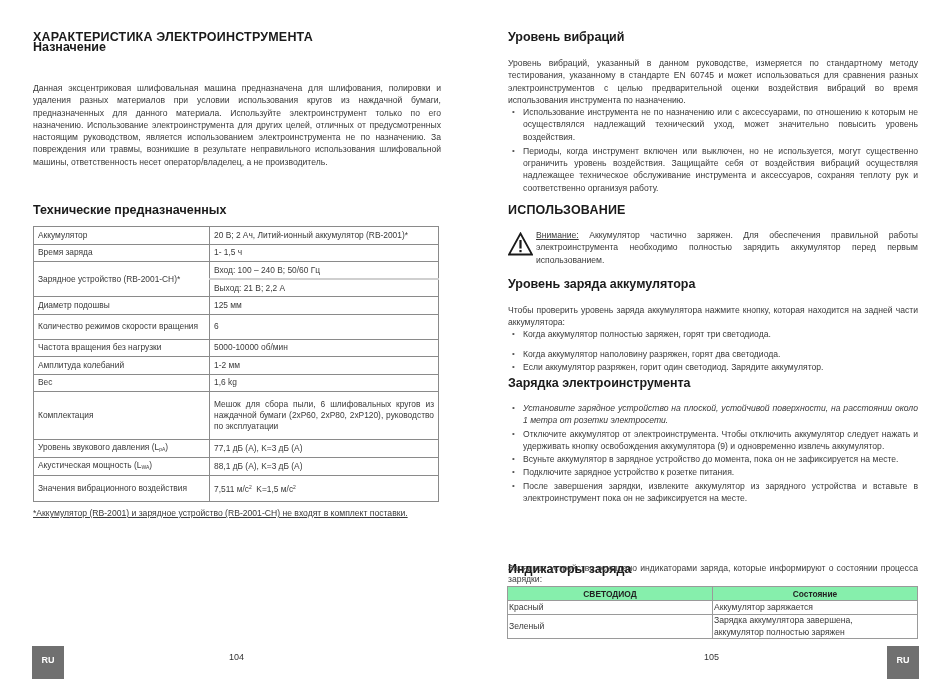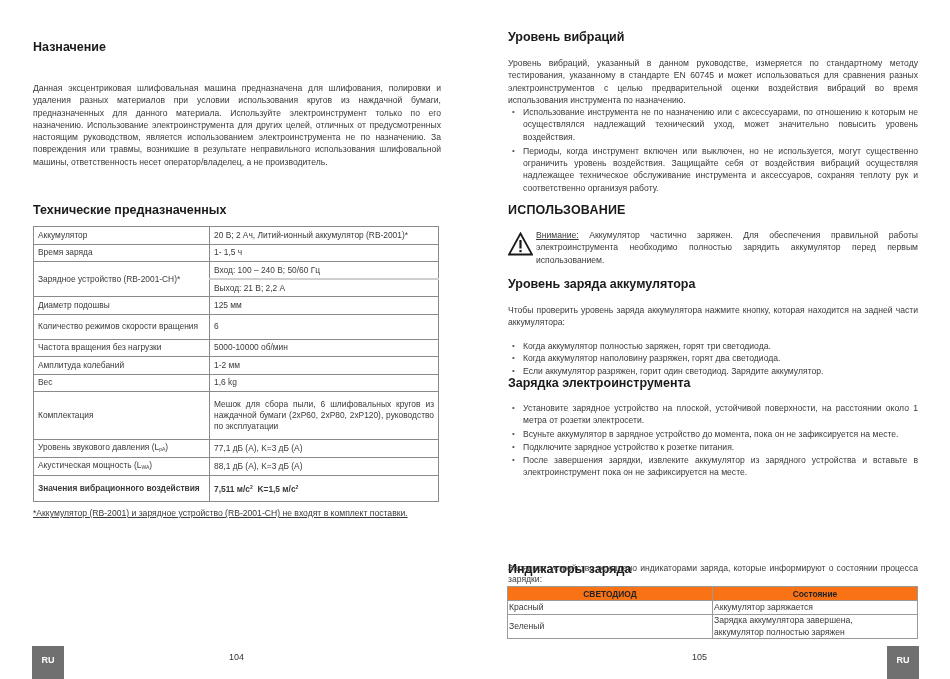--- a/index.html
+++ b/index.html
@@ -26,38 +26,39 @@
     table.spec td.k { width: 176px; }
     table.spec td.v { text-align: left; }
     table.spec td.v.justify { text-align: justify; }
     table.spec tr { height: 17.5px; }
     table.spec sub { font-size: 5px; vertical-align: -1px; }
     table.spec sup { font-size: 5px; vertical-align: 3px; }
     table.spec .gap td.v { border-top: 2px solid #cfcfcf; }
 
     
     table.ind { position: absolute; left: 507px; top: 586px; width: 411px; border-collapse: collapse; font-size: 8.6px; color: #3a3a3a; }
-    table.ind th { background: #f97316; border: 1px solid #9a9a9a; font-weight: bold; font-size: 8.4px; height: 14px; color: #222; }
+    table.ind th { background: #86efac; border: 1px solid #9a9a9a; font-weight: bold; font-size: 8.4px; height: 14px; color: #222; }
     table.ind td { border: 1px solid #9a9a9a; padding: 0 1px; line-height: 11.5px; }
     table.ind td.c1 { width: 205px; }
 
     .footnote { position: absolute; left: 33px; top: 507px; width: 408px; font-size: 8.6px; line-height: 12.3px; color: #3a3a3a; text-align: justify; text-decoration: underline; }
 
     .ru-tab { position: absolute; top: 646px; width: 32px; height: 33px; background: #707070; color: #ffffff; font-weight: bold; font-size: 9px; text-align: center; padding-top: 9px; }
     .page-num { position: absolute; top: 652px; font-size: 9px; color: #333; }
 
     .warn { position: absolute; left: 508px; top: 229px; width: 410px; }
     .warn-icon { position: absolute; left: 0; top: 3px; width: 25px; height: 24px; }
     .warn-text { position: absolute; left: 28px; top: 0; width: 382px; font-size: 8.6px; line-height: 12.3px; color: #3a3a3a; text-align: justify; }
     .warn-text .u { text-decoration: underline; }
   </style>
 </head>
 <body>
 
 <div class="page page-left">
+  <div class="h1" style="left:33px; top:30px;">ХАРАКТЕРИСТИКА ЭЛЕКТРОИНСТРУМЕНТА</div>
   <div class="h2" style="left:33px; top:40px;">Назначение</div>
   <div class="para justify-last" style="left:33px; top:82px; width:408px;">Данная эксцентриковая шлифовальная машина предназначена для шлифования, полировки и удаления разных материалов при условии использования кругов из наждачной бумаги, предназначенных для данного материала. Используйте электроинструмент только по его назначению. Использование электроинструмента для других целей, отличных от предусмотренных настоящим руководством, является использованием электроинструмента не по назначению. За повреждения или травмы, возникшие в результате неправильного использования шлифовальной машины, ответственность несет оператор/владелец, а не производитель.</div>
 
   <div class="h2" style="left:33px; top:203px;">Технические предназначенных</div>
 
   <table class="spec">
     <tbody>
         <tr>
       <td class="k">Аккумулятор</td>
       <td class="v">20 В; 2 Ач, Литий-ионный аккумулятор (RB-2001)*</td>
@@ -98,21 +99,21 @@
       <td class="v justify">Мешок для сбора пыли, 6 шлифовальных кругов из наждачной бумаги (2xP60, 2xP80, 2xP120), руководство по эксплуатации</td>
     </tr>
     <tr>
       <td class="k"><span>Уровень звукового давления (L</span><sub>pA</sub><span>)</span></td>
       <td class="v">77,1 дБ (А), K=3 дБ (А)</td>
     </tr>
     <tr>
       <td class="k"><span>Акустическая мощность (L</span><sub>WA</sub><span>)</span></td>
       <td class="v">88,1 дБ (А), K=3 дБ (А)</td>
     </tr>
-    <tr style="height:26px;font-weight:bold;">
+    <tr style="height:26px;">
       <td class="k">Значения вибрационного воздействия</td>
       <td class="v"><span>7,511 м/с</span><sup>2</sup><span style="white-space:pre;">  K=1,5 м/с</span><sup>2</sup></td>
     </tr>
   </tbody>
     </table>
 
   <div class="footnote">*Аккумулятор (RB-2001) и зарядное устройство (RB-2001-CH)  не входят в комплект поставки.</div>
 
   <div class="ru-tab" style="left:32px;">RU</div>
   <div class="page-num" style="left:229px;">104</div>
@@ -135,37 +136,38 @@
     <rect x="11.4" y="8" width="2.2" height="8.5" fill="#1a1a1a"></rect>
     <rect x="11.4" y="18" width="2.2" height="2.2" fill="#1a1a1a"></rect>
   </svg>
   <div class="warn-text"><span class="u">Внимание:</span><span> Аккумулятор частично заряжен. Для обеспечения правильной работы электроинструмента необходимо полностью зарядить аккумулятор перед первым использованием.</span></div>
 </div>
 
 <div class="page page-right" style="pointer-events:none;">
   <div class="h2" style="left:33px; top:277px;">Уровень заряда аккумулятора</div>
   <div class="para justify-last" style="left:33px; top:304px; width:410px;">Чтобы проверить уровень заряда аккумулятора нажмите кнопку, которая находится на задней части аккумулятора:</div>
   <ul class="bullets" style="left:33px; top:328px; width:410px;">
-    <li style="margin-bottom:0;margin-top:12px;">Когда аккумулятор полностью заряжен, горят три светодиода.</li>
-    <li style="margin-bottom:0;">Когда аккумулятор наполовину разряжен, горят два светодиода.</li>
+    <li style="margin-bottom:0;">Когда аккумулятор полностью заряжен, горят три светодиода.</li>
+    <li style="margin-bottom:0;margin-top:8px;">Когда аккумулятор наполовину разряжен, горят два светодиода.</li>
     <li style="margin-bottom:0;">Если аккумулятор разряжен, горит один светодиод. Зарядите аккумулятор.</li>
   </ul>
 
   <div class="h2" style="left:33px; top:376px;">Зарядка электроинструмента</div>
   <ul class="bullets" style="left:33px; top:402px; width:410px;">
-    <li style="margin-bottom:1px;">Установите зарядное устройство на плоской, устойчивой поверхности, на расстоянии около 1 метра от розетки электросети.</li>
+    <li style="margin-bottom:1px;font-style:italic;">Установите зарядное устройство на плоской, устойчивой поверхности, на расстоянии около 1 метра от розетки электросети.</li>
+    <li style="margin-bottom:1px;">Отключите аккумулятор от электроинструмента. Чтобы отключить аккумулятор следует нажать и удерживать кнопку освобождения аккумулятора (9) и одновременно извлечь аккумулятор.</li>
     <li style="margin-bottom:1px;">Всуньте аккумулятор в зарядное устройство до момента, пока он не зафиксируется на месте.</li>
     <li style="margin-bottom:1px;">Подключите зарядное устройство к розетке питания.</li>
     <li style="margin-bottom:13px;">После завершения зарядки, извлеките аккумулятор из зарядного устройства и вставьте в электроинструмент пока он не зафиксируется на месте.</li>
   </ul>
 
   <div class="h2" style="left:33px; top:562px;">Индикаторы заряда</div>
   <div class="para justify-last" style="left:33px; top:563px; width:410px; line-height:11px;">Зарядное устройство оснащено индикаторами заряда, которые информируют о состоянии процесса зарядки:</div>
 
-  <div class="page-num" style="left:217px;">105</div>
+  <div class="page-num" style="left:229px;">105</div>
   <div class="ru-tab" style="left:412px;">RU</div>
 </div>
 
 <table class="ind">
   <tbody>
       <tr>
     <th>СВЕТОДИОД</th>
     <th>Состояние</th>
   </tr>
   <tr style="height:14px;">

